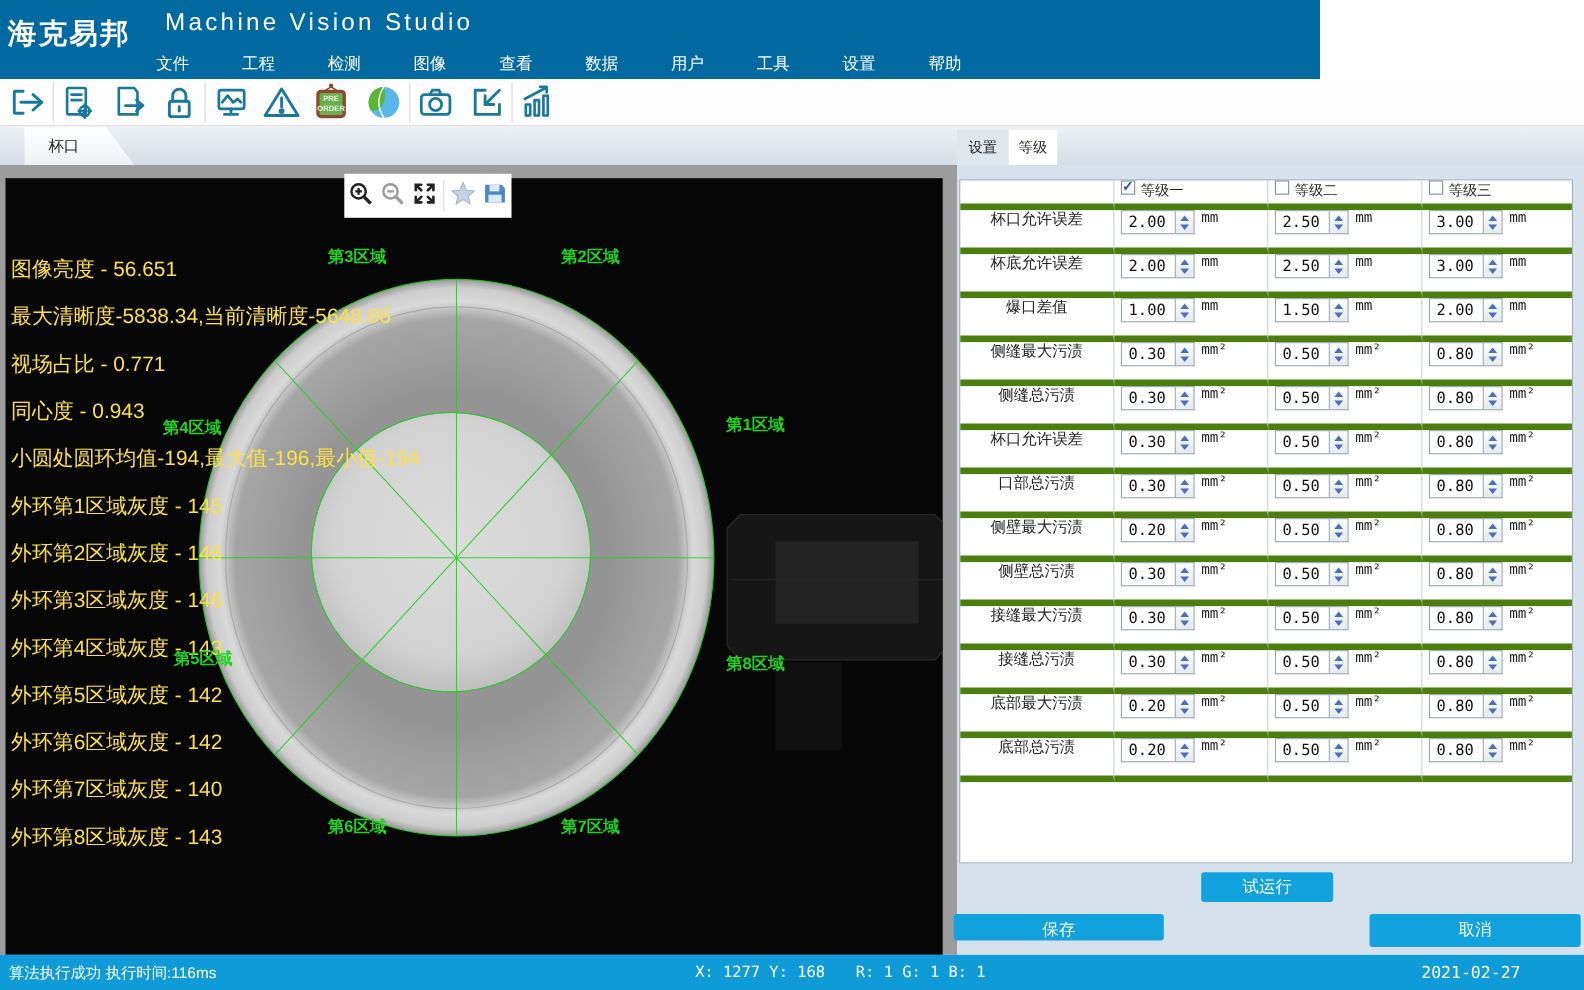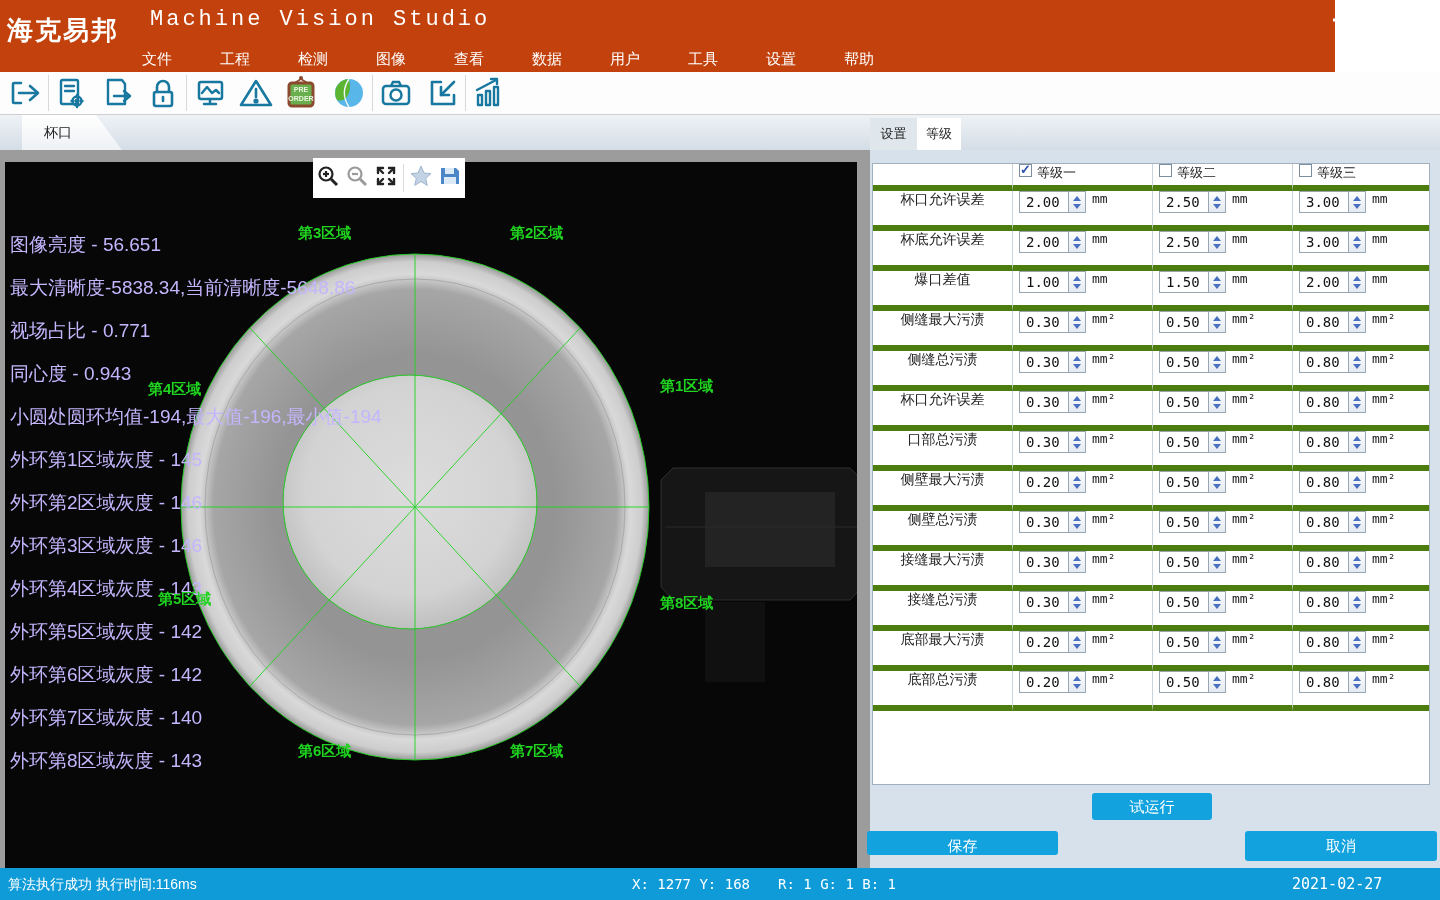--- a/index.html
+++ b/index.html
@@ -1,23 +1,23 @@
 <!DOCTYPE html>
 <html><head>
 <meta charset="utf-8">
 <style>
   * { box-sizing: border-box; margin: 0; padding: 0; }
   html,body { width:1440px; height:900px; overflow:hidden; background:#fff;
               font-family:"Liberation Sans", sans-serif; }
 
   
-  .titlebar { position:absolute; left:0; top:0; width:1335px; height:72px; background:#c2410c; }
+  .titlebar { position:absolute; left:0; top:0; width:1200px; height:72px; background:#0369a1; }
   .logo { position:absolute; left:7px; top:13px; color:#fff; font-size:26px; font-weight:bold; letter-spacing:2px; }
   .app-title { position:absolute; left:150px; top:7px; color:#fff; font-size:22px; letter-spacing:3px;
-               font-family:Liberation Mono, monospace; }
+               font-family:Liberation Sans, sans-serif; }
   .win-btn { position:absolute; top:0; width:34px; height:34px; cursor:pointer; }
   .menu { position:absolute; left:118px; top:47px; display:flex; }
   .menu-item { width:78px; text-align:center; color:#fff; font-size:15px; line-height:24px; cursor:pointer; }
   .admin { position:absolute; left:1303px; top:51px; color:#fff; font-size:13px;margin-left:48px; }
   .switch { position:absolute; left:1401px; top:47px; color:#fff; font-size:13px; cursor:pointer; }
 
   
   .toolbar { position:absolute; left:0; top:72px; width:1440px; height:43px; background:#fdfdfd;
              border-bottom:1px solid #cfcfcf; }
   .tool-icon { position:absolute; top:2px; width:38px; height:38px; cursor:pointer; }
@@ -34,21 +34,21 @@
            color:#222; cursor:pointer; }
   .tab-set { left:870px; width:47px; background:#dfe6ec; }
   .tab-grade { left:917px; width:44px; background:#ffffff; }
 
   
   .viewer { position:absolute; left:0; top:150px; width:870px; height:718px; background:#9c9c9c; }
   .cam-image { position:absolute; left:5px; top:12px; width:852px; height:706px; background:#070707; overflow:hidden; }
   .img-toolbar { position:absolute; left:313px; top:8px; width:152px; height:40px; background:#fff;
                  display:flex; align-items:center; justify-content:space-around; z-index:5; }
   .img-toolbar .sep { width:1px; height:28px; background:#d9d9d9; }
-  .overlay-text { position:absolute; left:5px; top:70px; color:#c4b5fd; font-size:19px; z-index:3; }
+  .overlay-text { position:absolute; left:5px; top:70px; color:#fde047; font-size:19px; z-index:3; }
   .overlay-text div { height:43px; white-space:nowrap; }
   .region-label { position:absolute; color:#1fd31f; font-size:15px; font-weight:bold; z-index:3; white-space:nowrap; }
 
   
   .panel { position:absolute; left:870px; top:150px; width:570px; height:718px; background:#d7e1eb; }
   .grade-table { position:absolute; left:2px; top:13px; width:558px; height:622px; background:#fff;
                  border:1px solid #9fb0c0; }
   .t-head, .t-row { display:grid; grid-template-columns:140px 140px 140px 136px; }
   .t-head { height:27px; }
   .t-row  { height:40px; }

